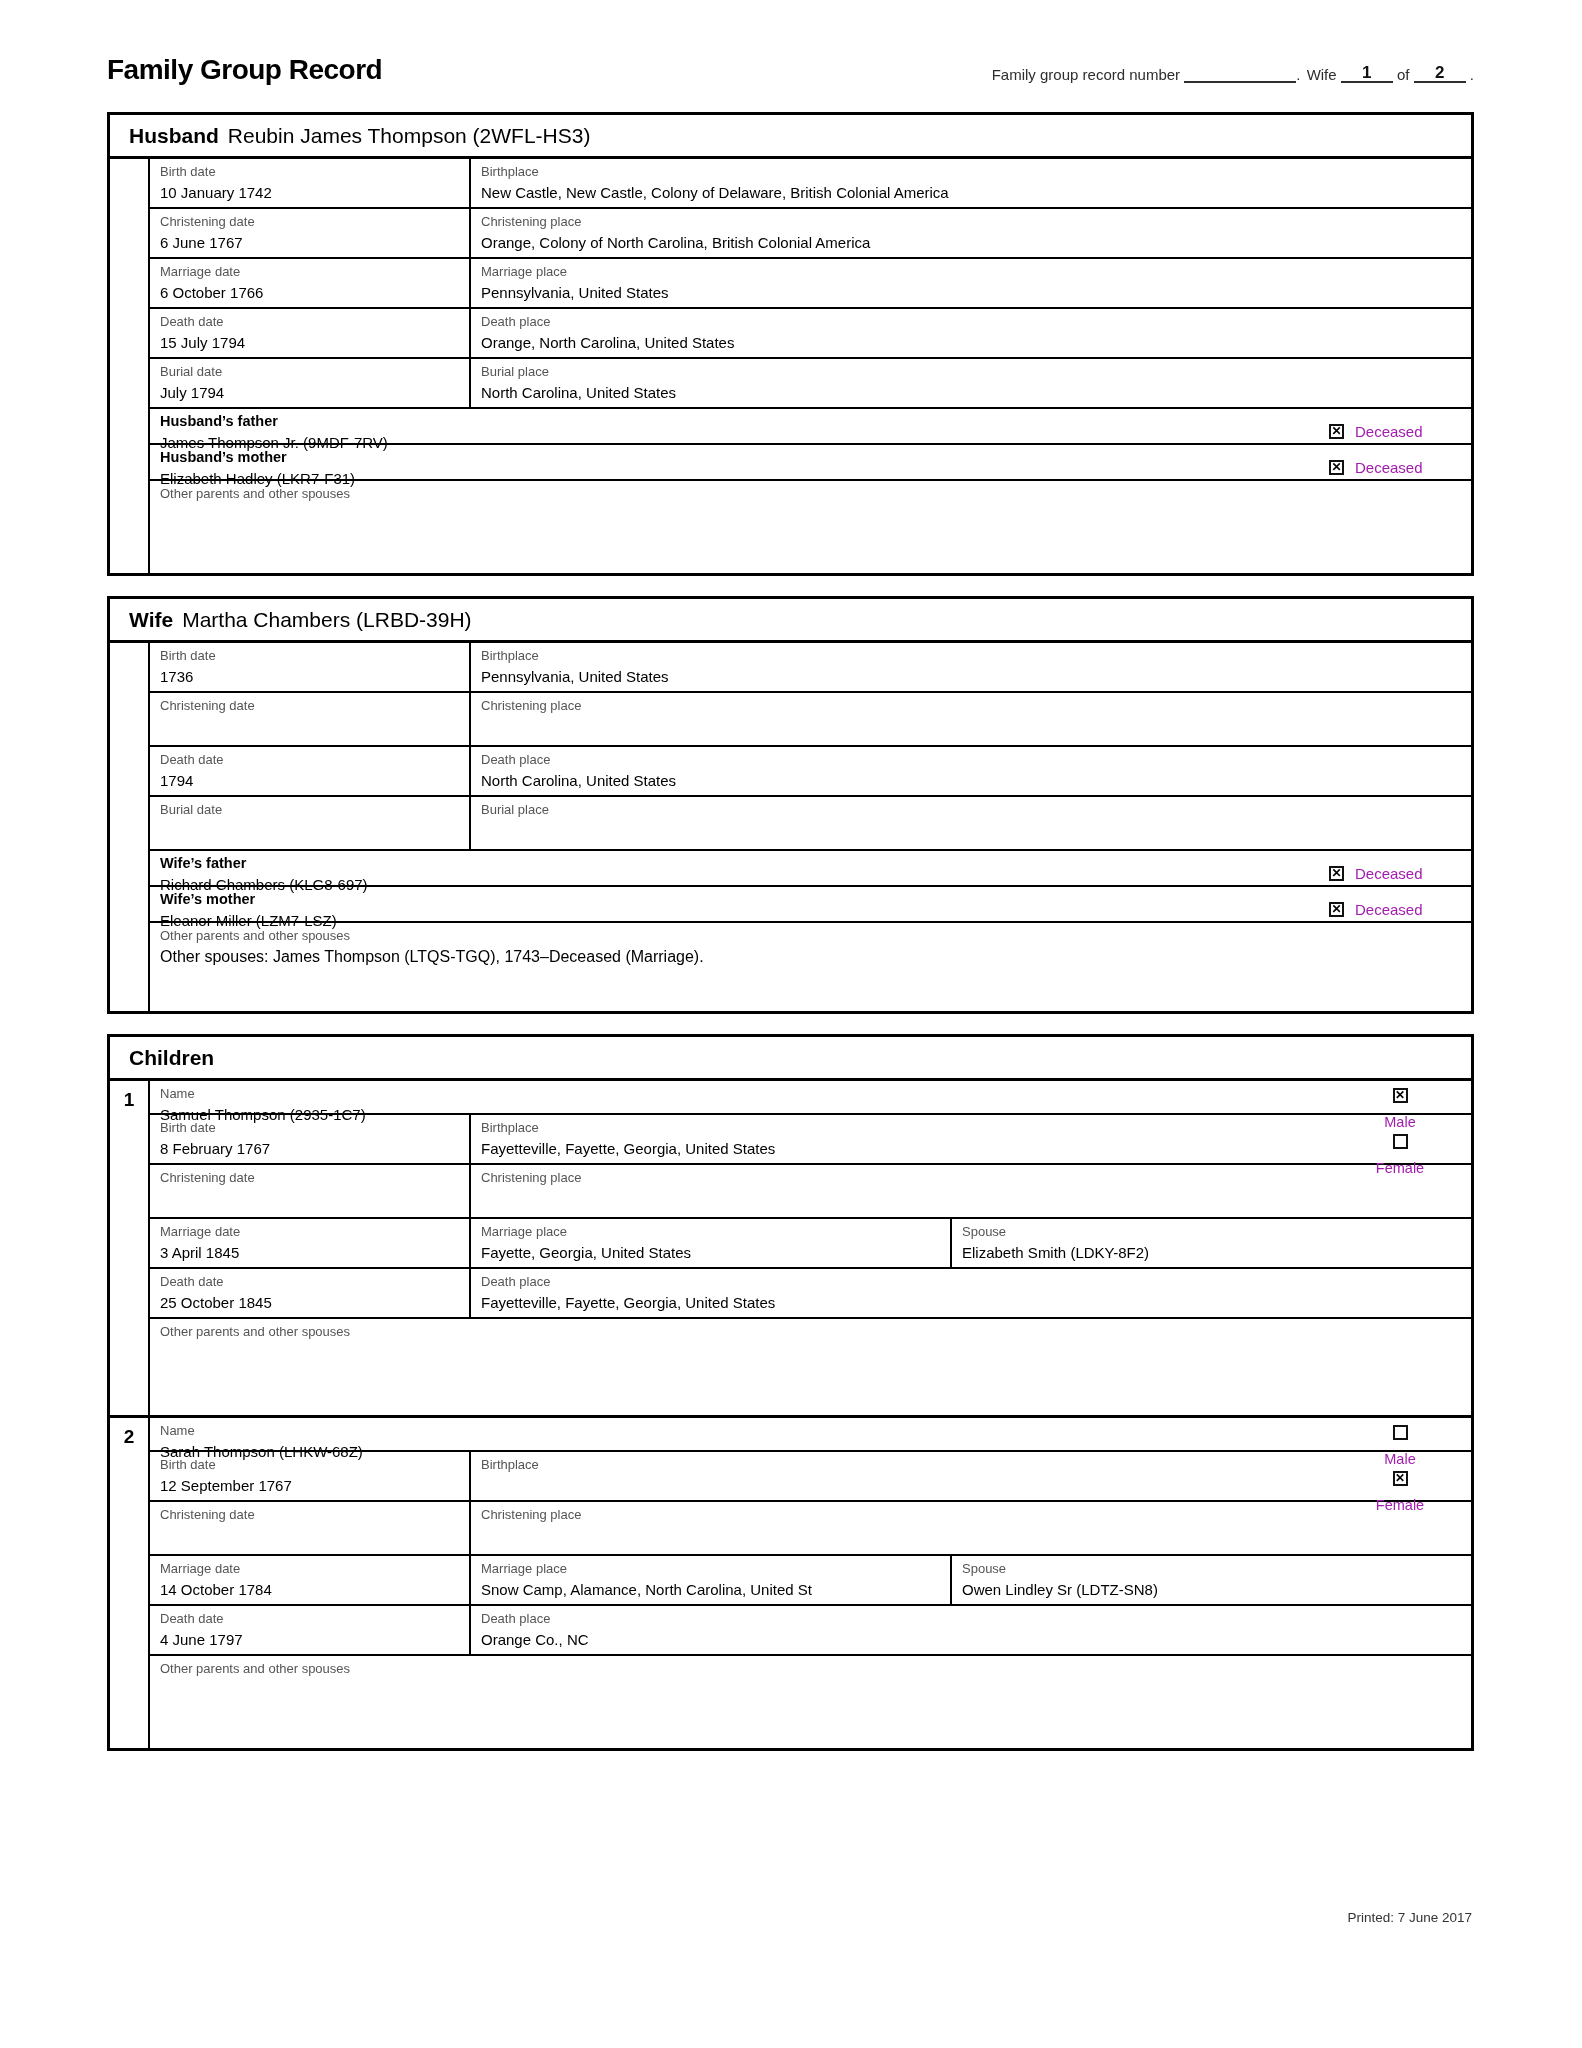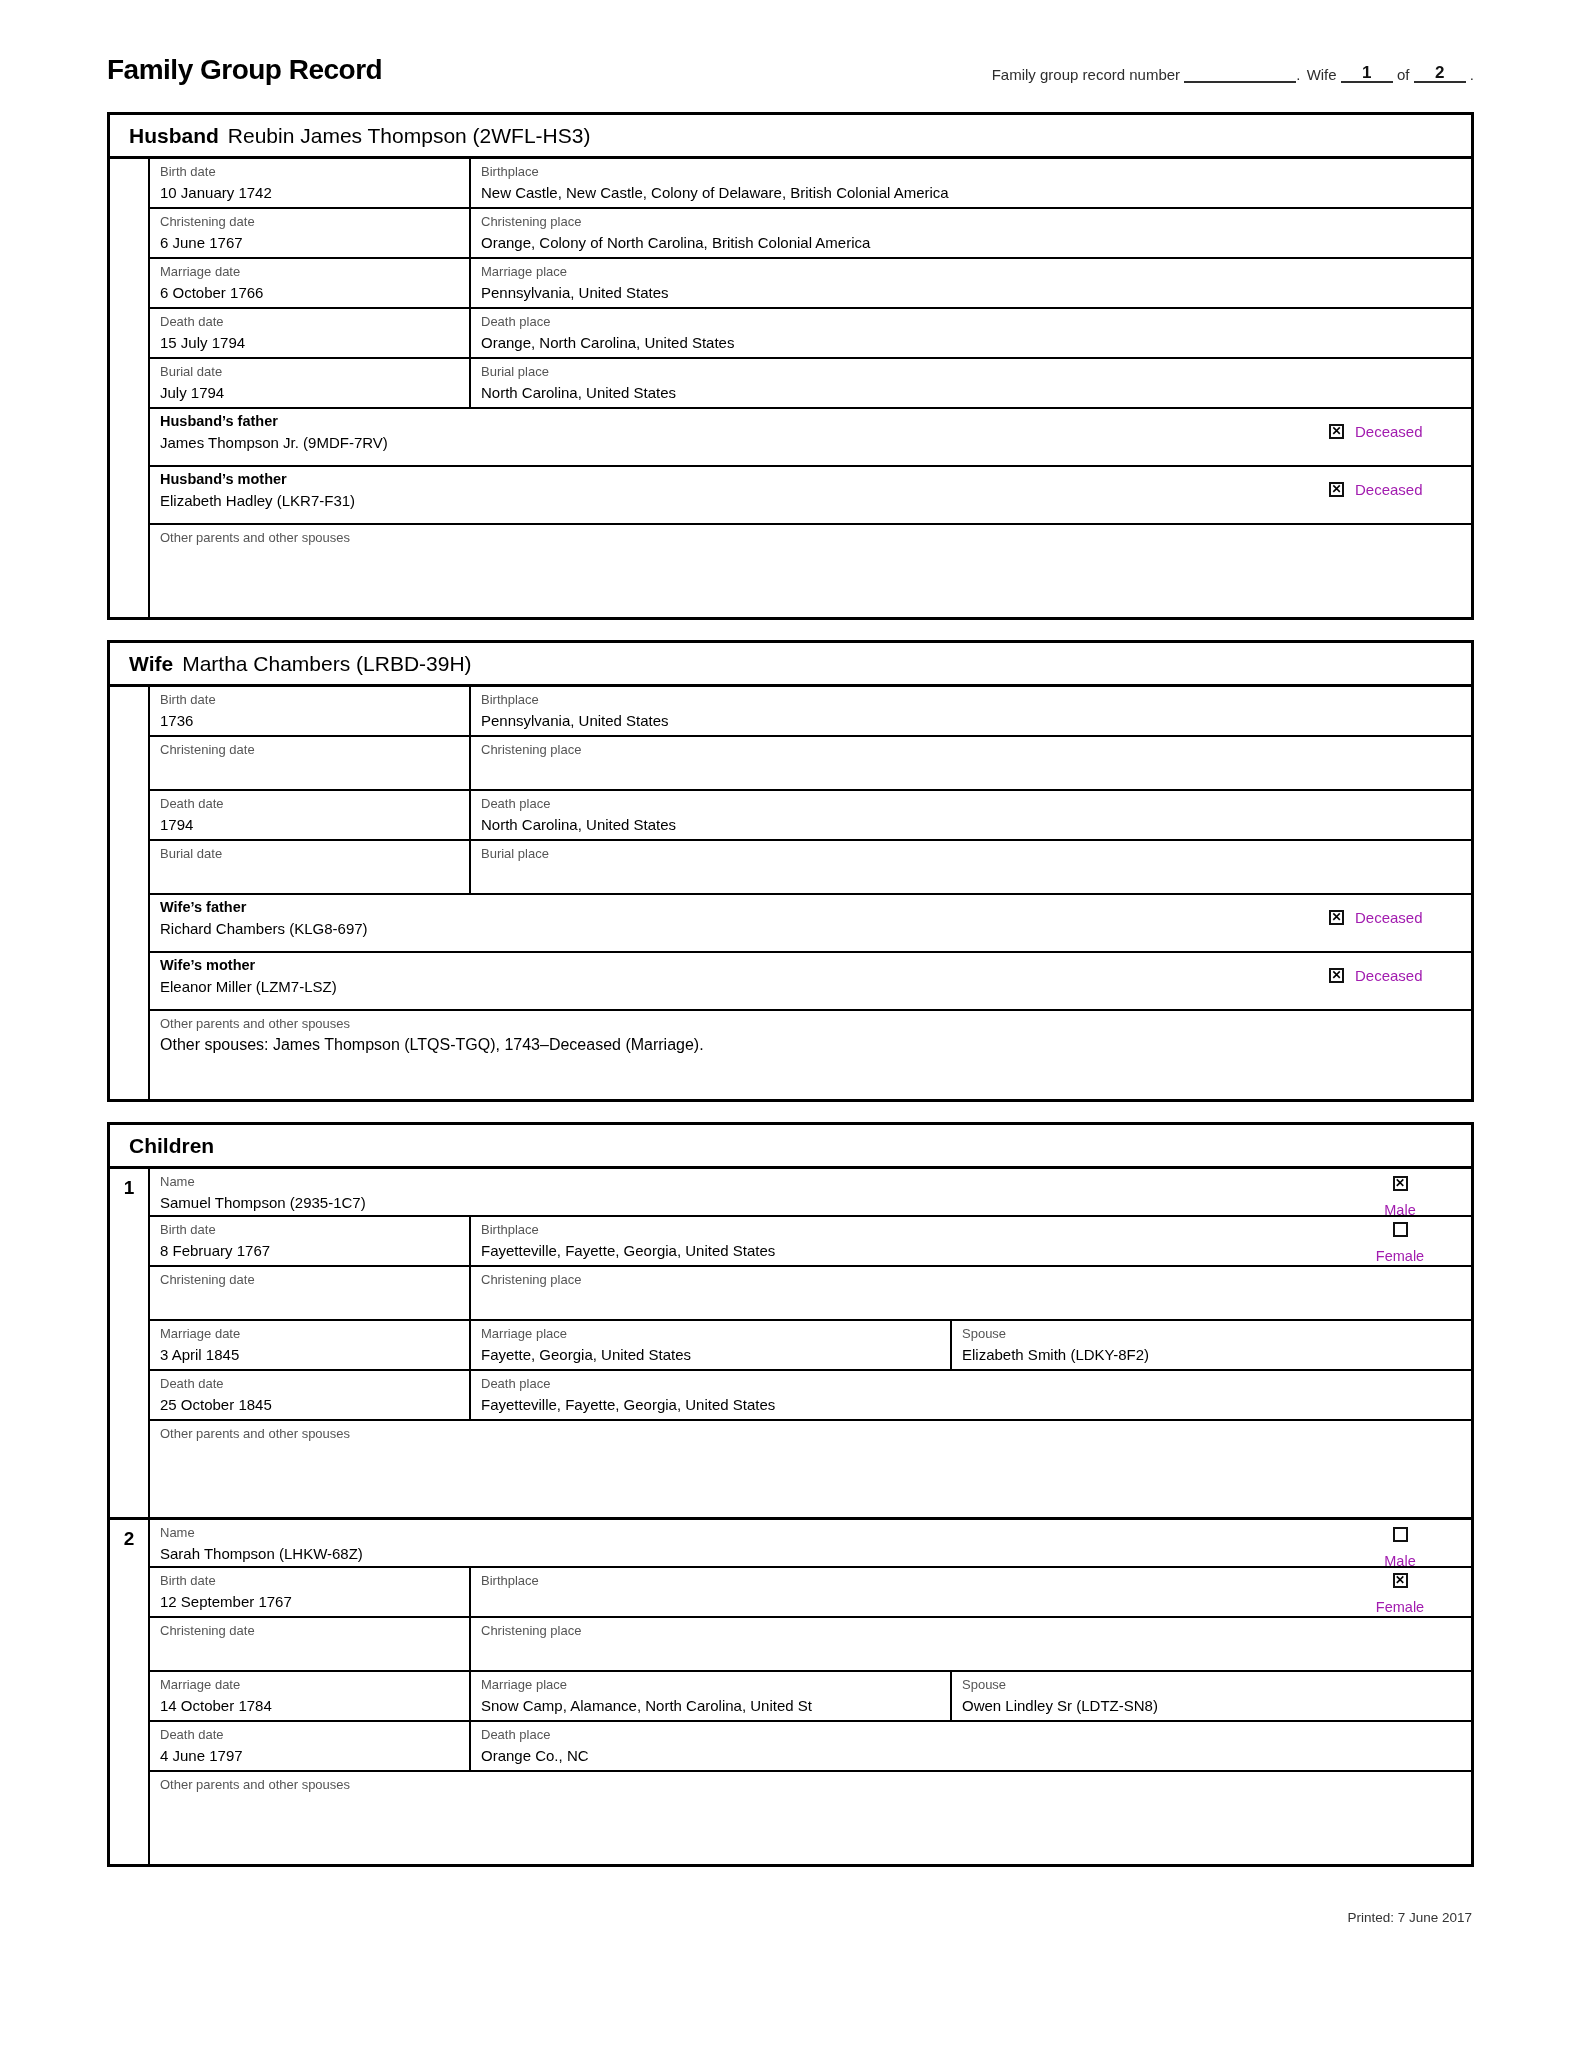--- a/index.html
+++ b/index.html
@@ -34,39 +34,39 @@
   .c1 { width:319px; flex-shrink:0; }
   .c2 { flex:1; }
   .c2m { width:481px; flex-shrink:0; }
   .c3 { flex:1; }
   .h50 { height:50px; }
   .h54 { height:54px; }
   .lbl { font-size:13px; line-height:17px; color:#555; white-space:nowrap; }
   .val { font-size:15px; line-height:22px; margin-top:2px; color:#000; white-space:nowrap; }
 
   
-  .prow { display:flex; justify-content:space-between; border-bottom:2px solid #000; height:58px; padding:3px 0 0 10px; }
+  .prow { display:flex; justify-content:space-between; border-bottom:2px solid #000; height:36px; padding:3px 0 0 10px; }
   .lbl-b { font-size:14.5px; line-height:18px; font-weight:bold; color:#000; white-space:nowrap; }
 
   
   .checkline { display:flex; align-items:center; gap:11px; font-size:15px; color:#a21caf; white-space:nowrap; }
   .cb {
     width:15px; height:15px; border:2px solid #111; flex-shrink:0;
     display:inline-flex; align-items:center; justify-content:center;
     font-size:12px; font-weight:bold; color:#000; line-height:1;
   }
   .cb.checked::after { content:"✕"; margin-top:-1px; }
   .deceased-wrap { width:142px; flex-shrink:0; margin-top:11px; }
 
   
   .orow { padding:4px 8px 16px 10px; }
   .oval { font-size:16px; line-height:21px; margin-top:2px; color:#000; white-space:nowrap; }
 
   
-  .name-row { display:flex; border-bottom:2px solid #000; height:48px; }
+  .name-row { display:flex; border-bottom:2px solid #000; height:34px; }
   .name-cell { flex:1; padding:4px 8px 0 10px; min-width:0; }
   .sex-cell { width:142px; flex-shrink:0; padding-top:7px; }
   .sex-cell .checkline { margin-bottom:4px; font-size:14.5px;flex-direction:column; }
 
   .child { border-bottom:3px solid #000; }
   .child:last-child { border-bottom:none; }
   .child-body { display:flex; }
 
   
   .printed-line { position:absolute; top:1910px; right:2px; font-size:13.5px; color:#333; }

